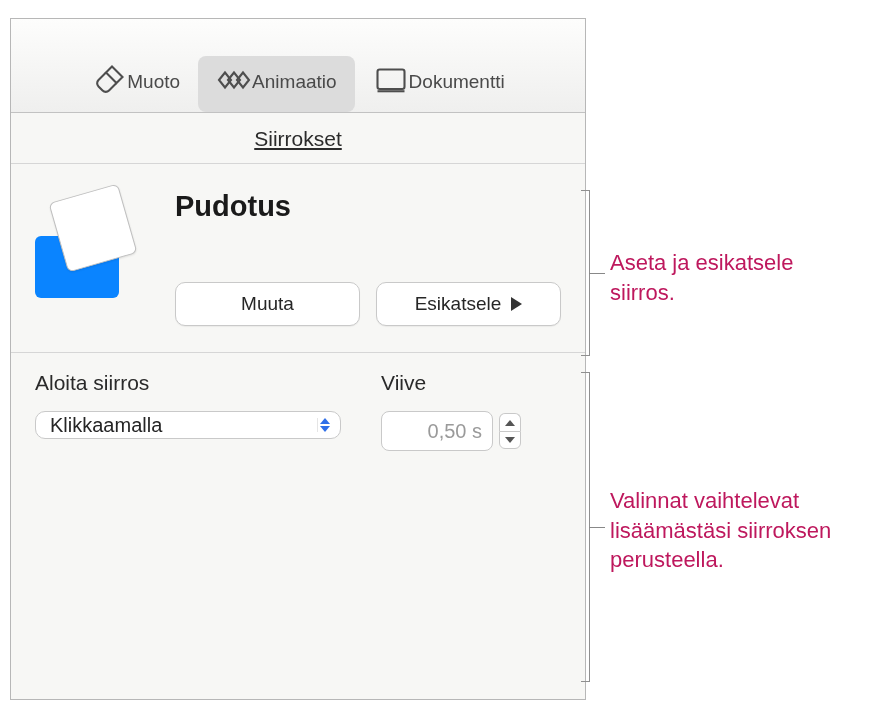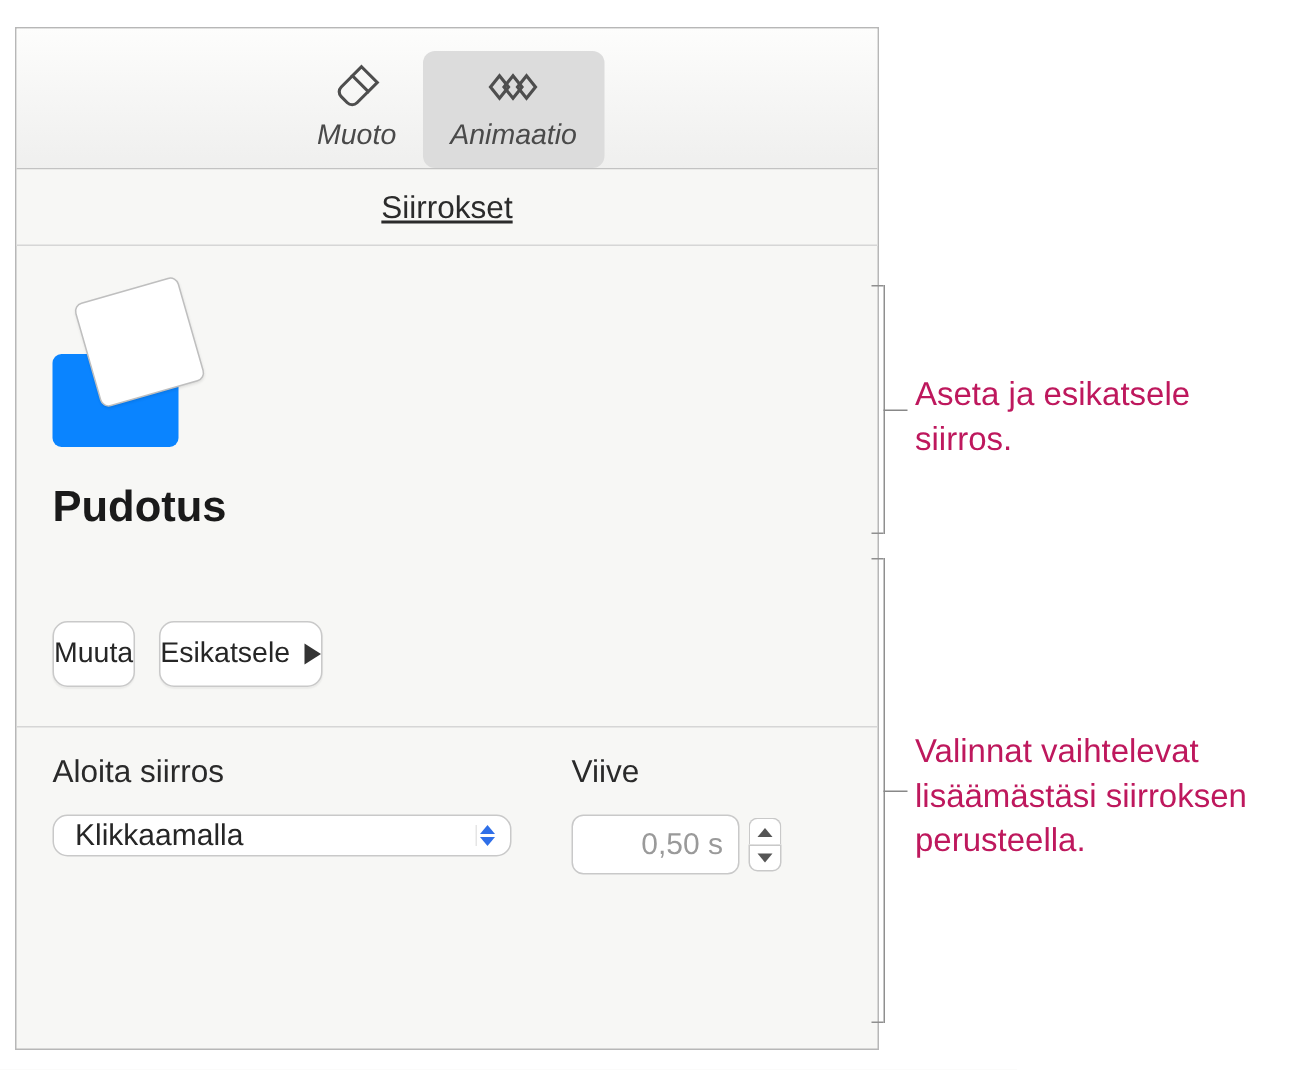--- a/index.html
+++ b/index.html
@@ -29,29 +29,28 @@
     display: flex;
     justify-content: center;
     align-items: flex-end;
     height: 94px;
     border-bottom: 1px solid #c2c2c2;
     background: linear-gradient(#fdfdfc, #efefee);
     gap: 0;
   }
   .tab {
     display: flex;
-    flex-direction: column;
+    flex-direction: row;
     align-items: center;
     justify-content: flex-end;
     padding: 6px 18px 10px 18px;
     border-radius: 8px;
     font-size: 19px;
     color: #4a4a4a;
     cursor: default;
-    font-style: italic;
   }
   .tab.selected {
     background: #dcdcdc;
   }
   .tab .icon {
     width: 36px;
     height: 36px;
     margin-bottom: 4px;
     color: #4e4e4e;
   }
@@ -65,21 +64,20 @@
     background: #f7f7f5;
     text-decoration: underline;
   }
   
   .transition-block {
     padding: 26px 24px 26px 24px;
     border-bottom: 1px solid #d6d6d6;
     display: flex;
     align-items: flex-start;
     gap: 24px;
-    flex-direction: column;
   }
   .thumb {
     width: 116px;
     height: 108px;
     position: relative;
     flex-shrink: 0;
   }
   .thumb .blue {
     position: absolute;
     left: 0;
@@ -313,20 +311,27 @@
         </svg>
         <span>Muoto</span>
       </div>
       <div class="tab selected">
         <svg class="icon" viewBox="0 0 24 24" fill="none" stroke="currentColor" stroke-width="1.4">
           <path d="M8 12l4-5 4 5-4 5z"></path>
           <path d="M2 12l4-5 4 5-4 5z"></path>
           <path d="M14 12l4-5 4 5-4 5z"></path>
         </svg>
         <span>Animaatio</span>
+      </div>
+      <div class="tab">
+        <svg class="icon" viewBox="0 0 24 24" fill="none" stroke="currentColor" stroke-width="1.4">
+          <rect x="3" y="5" width="18" height="13" rx="1.5"></rect>
+          <line x1="3" y1="19.5" x2="21" y2="19.5"></line>
+        </svg>
+        <span>Dokumentti</span>
       </div>
     </div>
 
     <div class="section-header">Siirrokset</div>
 
     <div class="transition-block">
       <div class="thumb">
         <div class="blue"></div>
         <div class="white"></div>
       </div>

